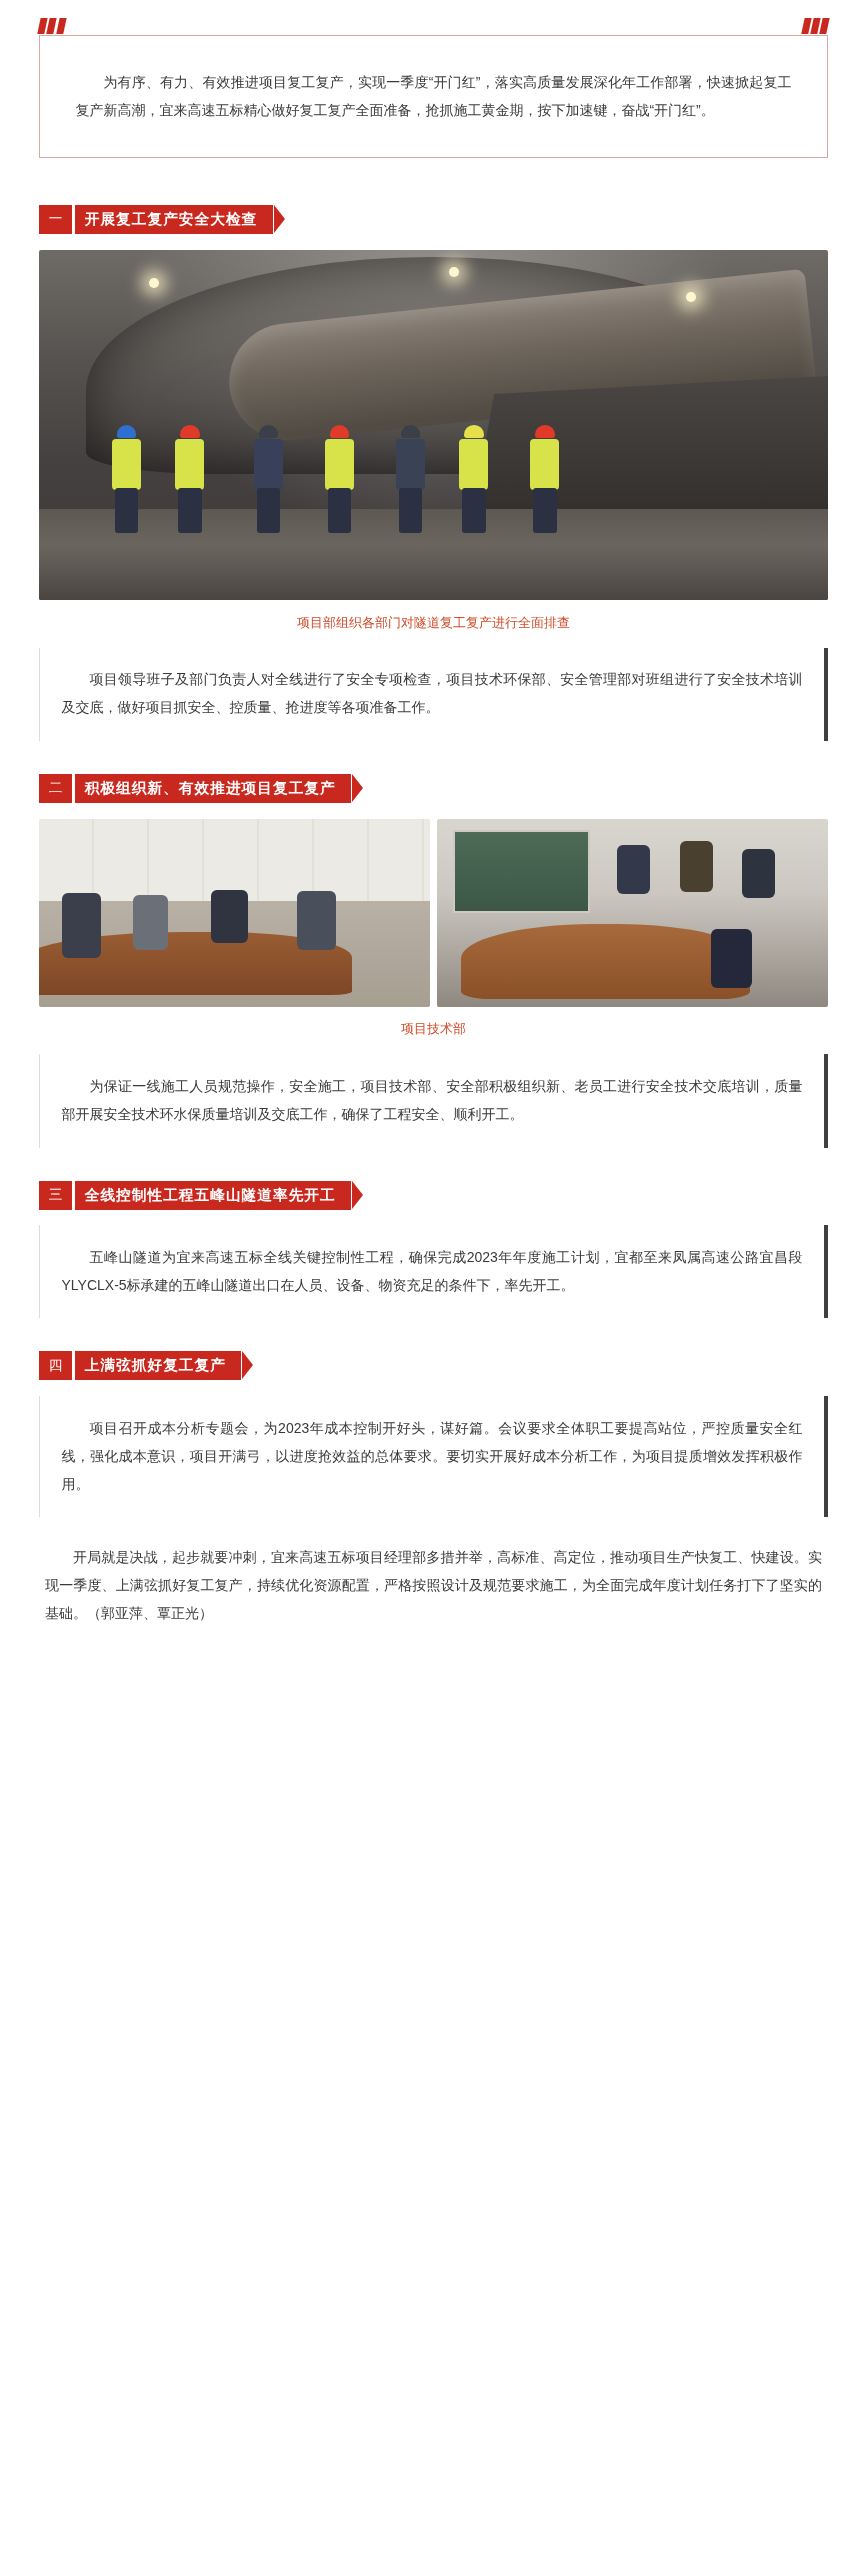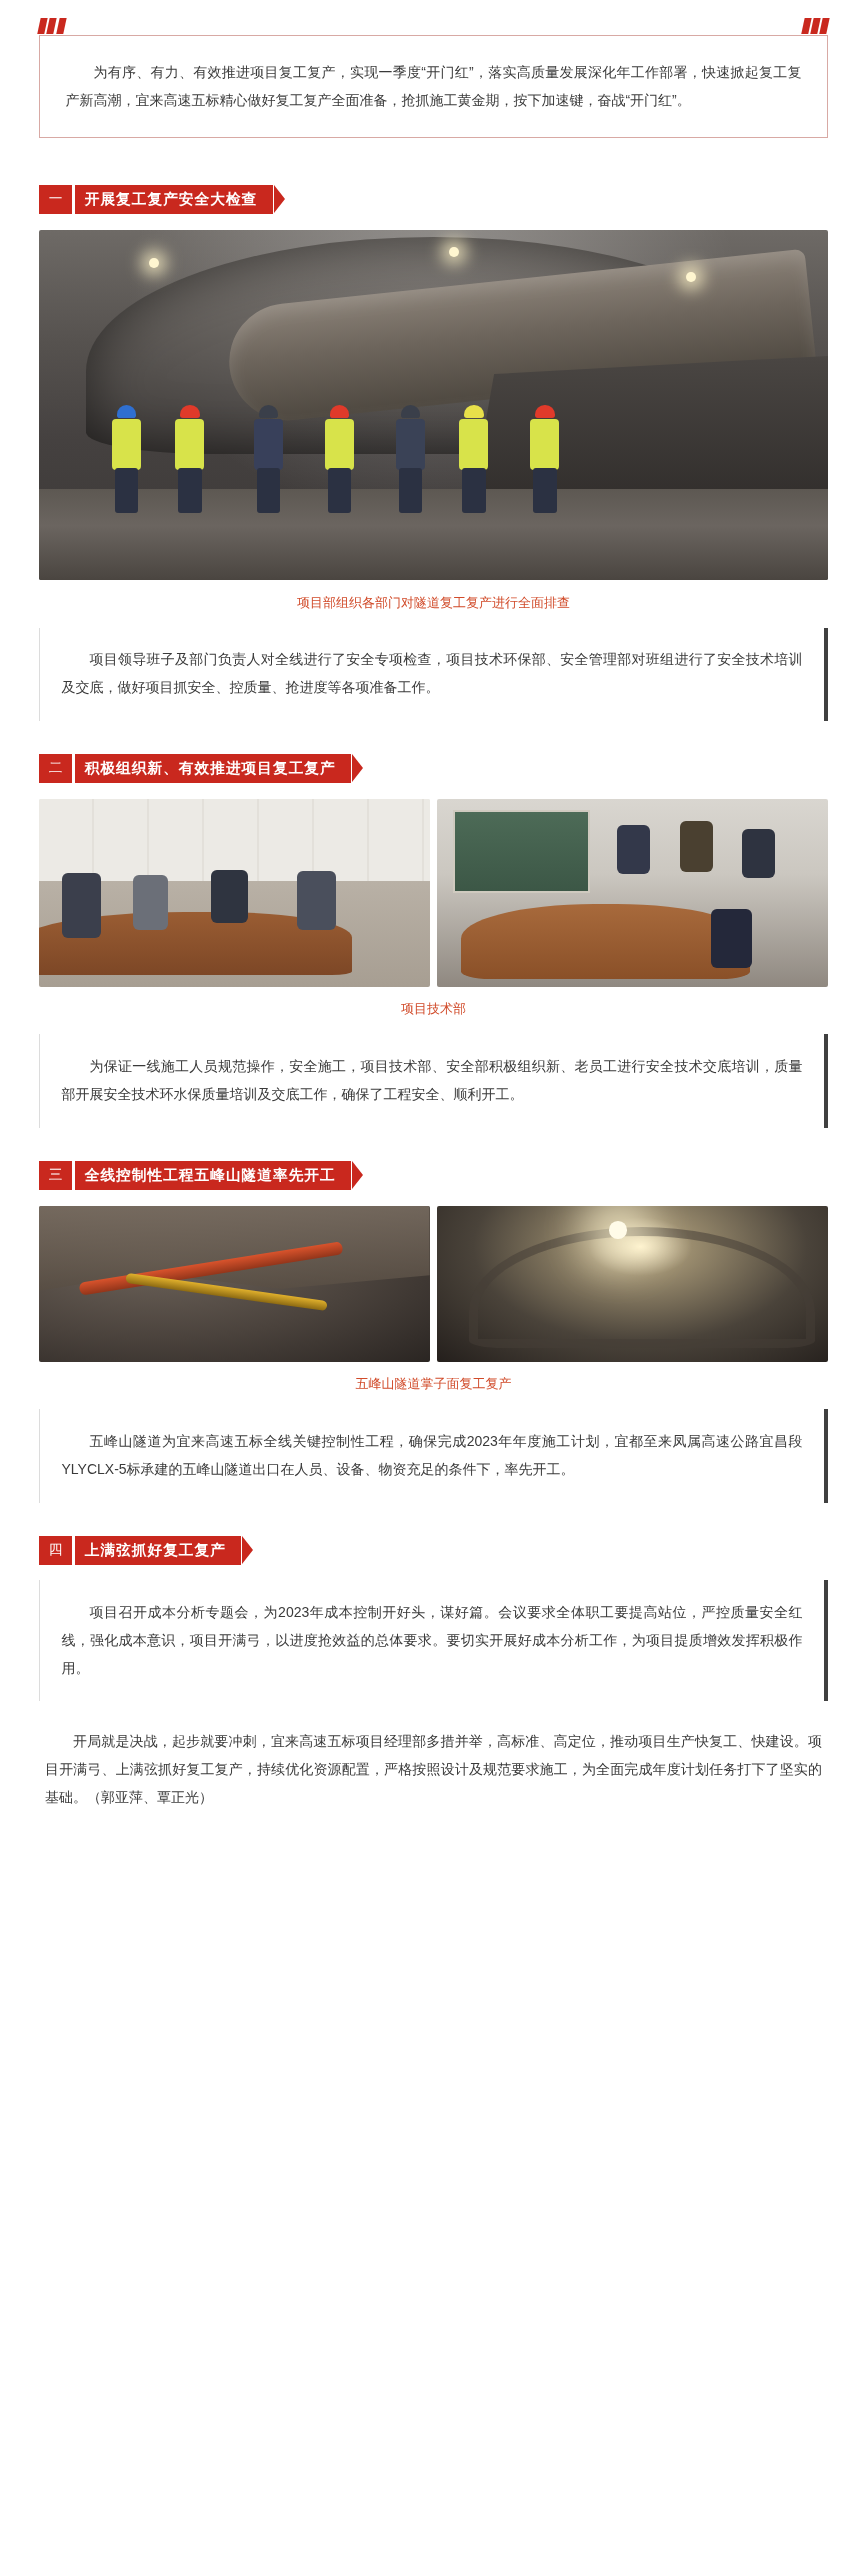--- a/index.html
+++ b/index.html
@@ -41,21 +41,21 @@
     transform: skewX(-12deg);
   }
   .corner.tl { left: 0; top: 0; }
   .corner.tr { right: 0; top: 0; }
   .intro-box {
     border: 1px solid #d8a9a4;
     padding: 21.5px 25.4px 23.5px 25.4px;
     margin-top: 9.8px;
   }
   .intro-box p {
-    margin: 0;
+    margin: 10px;
     font-size: 14px;
     line-height: 2.0;
     color: #3a3a3a;
     text-align: justify;
     text-indent: 2em;
   }
 
   
   .sec-head {
     display: flex;
@@ -359,46 +359,32 @@
 
   <div class="para-box">
     <p>为保证一线施工人员规范操作，安全施工，项目技术部、安全部积极组织新、老员工进行安全技术交底培训，质量部开展安全技术环水保质量培训及交底工作，确保了工程安全、顺利开工。</p>
   </div>
 
   <div class="sec-head">
     <div class="sec-num">三</div>
     <div class="sec-title">全线控制性工程五峰山隧道率先开工</div>
   </div>
 
-  <div class="photo-block">
-    <div class="photo-row">
-      <div class="photo med2 ph-drill">
-        <div class="rock"></div>
-        <div class="boom"></div>
-        <div class="boom2"></div>
-      </div>
-      <div class="photo med2 ph-face">
-        <div class="arch2"></div>
-        <div class="beamlight"></div>
-      </div>
-    </div>
-    <div class="caption">五峰山隧道掌子面复工复产</div>
-  </div>
 
   <div class="para-box">
     <p>五峰山隧道为宜来高速五标全线关键控制性工程，确保完成2023年年度施工计划，宜都至来凤属高速公路宜昌段YLYCLX-5标承建的五峰山隧道出口在人员、设备、物资充足的条件下，率先开工。</p>
   </div>
 
   <div class="sec-head">
     <div class="sec-num">四</div>
     <div class="sec-title">上满弦抓好复工复产</div>
   </div>
 
   <div class="para-box">
     <p>项目召开成本分析专题会，为2023年成本控制开好头，谋好篇。会议要求全体职工要提高站位，严控质量安全红线，强化成本意识，项目开满弓，以进度抢效益的总体要求。要切实开展好成本分析工作，为项目提质增效发挥积极作用。</p>
   </div>
 
   <div class="tail">
-    <p>开局就是决战，起步就要冲刺，宜来高速五标项目经理部多措并举，高标准、高定位，推动项目生产快复工、快建设。项目开满弓、上满弦抓好复工复产，持续优化资源配置，严格按照设计及规范要求施工，为全面完成年度计划任务打下了坚实的基础。（郭亚萍、覃正光）</p>
+    <p>开局就是决战，起步就要冲刺，宜来高速五标项目经理部多措并举，高标准、高定位，推动项目生产快复工、快建设。实现一季度、上满弦抓好复工复产，持续优化资源配置，严格按照设计及规范要求施工，为全面完成年度计划任务打下了坚实的基础。（郭亚萍、覃正光）</p>
   </div>
 
 </div>
 
 
 </body></html>

